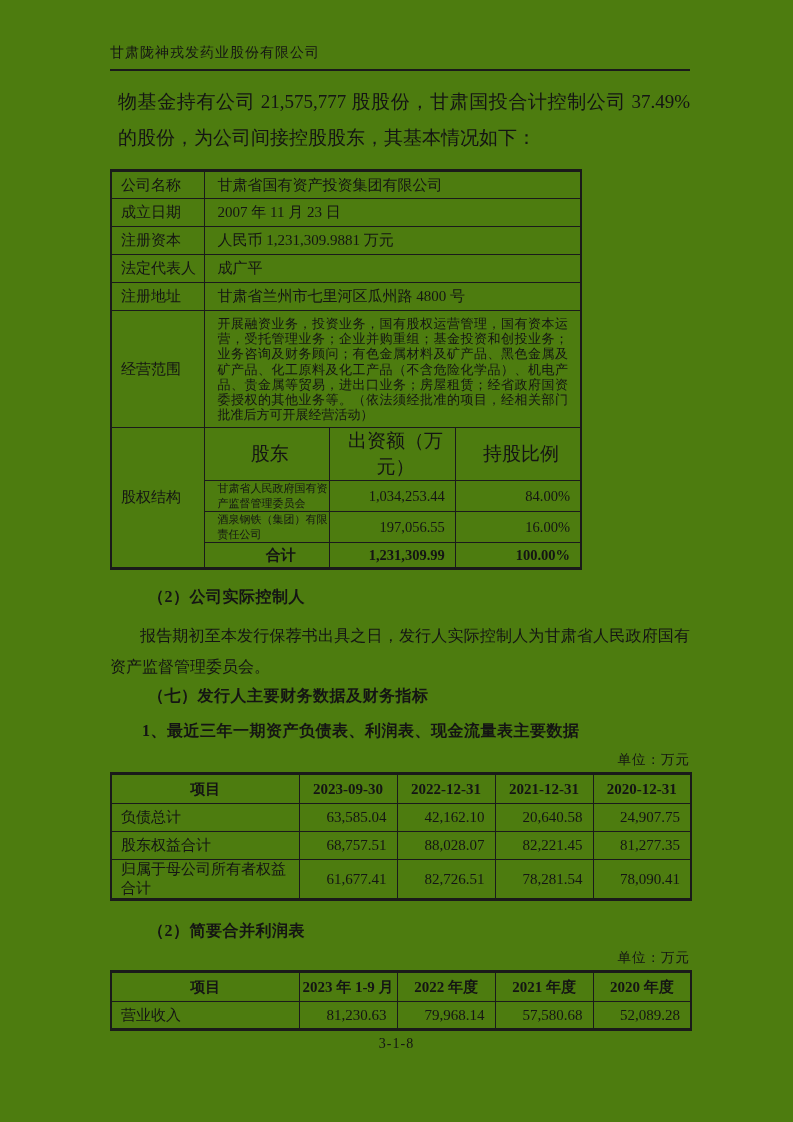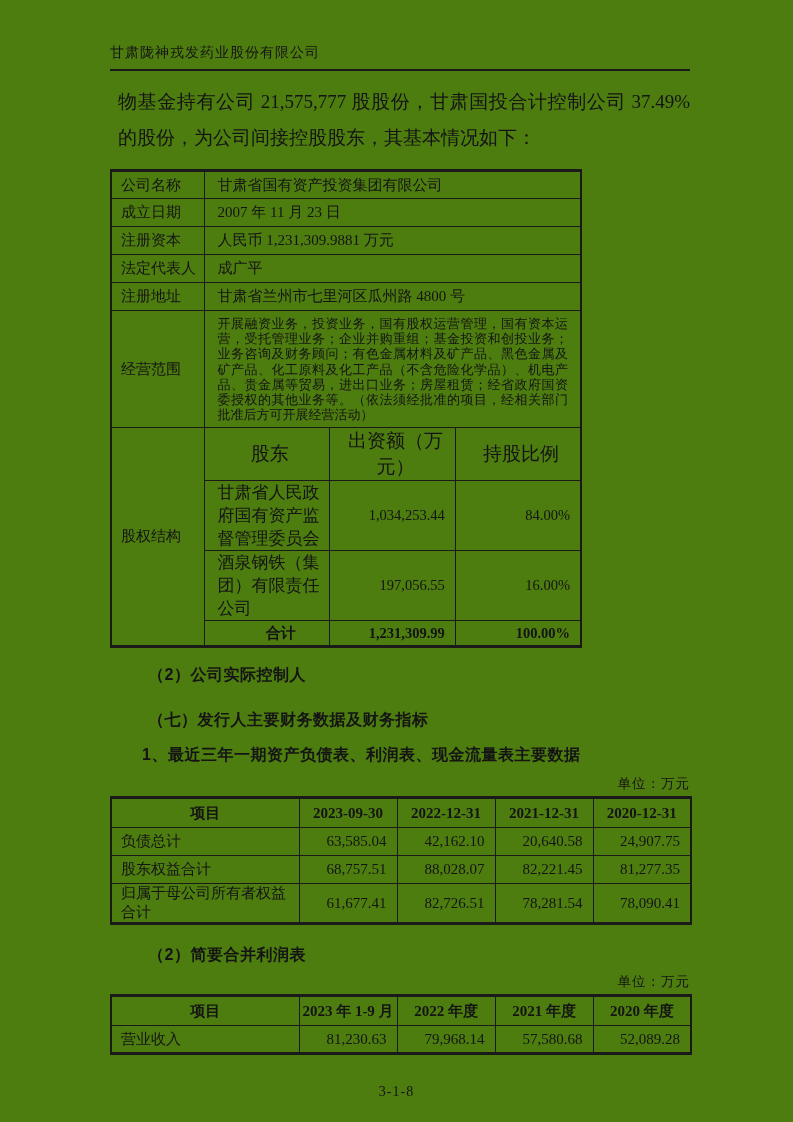--- a/index.html
+++ b/index.html
@@ -9,52 +9,52 @@
     width:793px; height:1122px; background:#4d7c0f; margin:0 auto;
     padding:44px 103px 0 110px; position:relative; overflow:hidden;
   }
   
   .doc-header { display:flex; justify-content:space-between; align-items:flex-end;
     font-size:14px; letter-spacing:1px; padding-bottom:7px; border-bottom:2px solid #1a1a1a; }
   
   .para { font-size:19px; line-height:36px; text-align:justify; margin-top:13px;margin-left:8px; }
   .para2 { font-size:16px; line-height:31px; text-align:justify; text-indent:30px; margin-top:12px; }
   
-  .hd { font-family:Liberation Sans, sans-serif; font-weight:bold;
+  .hd { font-family:Liberation Serif, serif; font-weight:bold;
     font-size:16px; letter-spacing:0.5px; }
   .hd-2   { margin:17px 0 0 38px; }
-  .hd-7   { margin:24px 0 0 38px; }
+  .hd-7   { margin:4px 0 0 38px; }
   .hd-num { margin:14px 0 0 32px; }
   .hd-sub { margin:14px 0 0 38px; }
   .hd-lrb { margin:20px 0 0 38px; }
   
   .unit { text-align:right; font-size:13.5px; margin-top:9px; letter-spacing:1px; }
   
   table { border-collapse:collapse; table-layout:fixed; width:472px; }
   .t1 { margin-top:13px; border:2px solid #1a1a1a; border-top-width:3px; border-bottom-width:3px; }
   .t1 td { border:1.5px solid #1a1a1a; font-size:15px; vertical-align:middle; }
   .t1 .lbl { width:93px; padding-left:9px; height:28px; }
   .t1 .val { padding-left:13px; padding-right:16px; }
   .t1 .scope { font-size:13px; line-height:15.2px; text-align:justify; padding:5px 12px 5px 13px; }
   .t1 .eq-shareholder { width:285px; }
   .t1 .eq-amount { width:125px; }
   .t1 .eq-ratio { width:77px; }
   .t1 .eq-head { text-align:center; font-weight:normal; font-size:19px; height:27px;padding-left:6px; }
-  .t1 .eq-name { padding-left:13px; font-size:17px; height:30px; }
+  .t1 .eq-name { padding-left:13px; font-size:11px; height:30px; }
   .t1 .eq-num { text-align:right; padding-right:10px; font-size:14.5px; }
   .t1 .eq-total { text-align:center; font-weight:bold; height:26px;padding-left:28px; }
   .fin { margin-top:3px; border:2px solid #1a1a1a; border-top-width:3px; border-bottom-width:3px; }
   .fin td, .fin th { border:1.5px solid #1a1a1a; font-size:15px; height:28px; vertical-align:middle; }
   .fin th { font-weight:bold; text-align:center; height:30px;margin-top:24px; }
   .fin .c-item { width:188px; }
   .fin .c-val { width:98px; }
   .fin td.item { padding-left:9px; text-align:left; }
   .fin td.num { text-align:right; padding-right:10px; }
   
-  .footer { position:absolute; left:0; right:0; top:1084px; text-align:center; font-size:14px; letter-spacing:1px; }
+  .footer { position:absolute; left:0; right:0; top:1036px; text-align:center; font-size:14px; letter-spacing:1px; }
 </style>
 </head>
 <body>
 
 <div class="page">
 
   <div class="doc-header">
     <span>甘肃陇神戎发药业股份有限公司</span>
   </div>
 
@@ -104,20 +104,21 @@
     </tr>
     <tr>
       <td class="eq-total">合计</td>
       <td class="eq-num eq-total" style="text-align:right;">1,231,309.99</td>
       <td class="eq-num eq-total" style="text-align:right;">100.00%</td>
     </tr>
   </tbody>
     </table>
 
   <div class="hd hd-2">（2）公司实际控制人</div>
+  <p class="para2">报告期初至本发行保荐书出具之日，发行人实际控制人为甘肃省人民政府国有资产监督管理委员会。</p>
 
   <div class="hd hd-7">（七）发行人主要财务数据及财务指标</div>
   <div class="hd hd-num">1、最近三年一期资产负债表、利润表、现金流量表主要数据</div>
 
   <div class="unit">单位：万元</div>
 
   <table class="fin">
     <tbody>
         <tr>
       <th class="c-item">项目</th>

